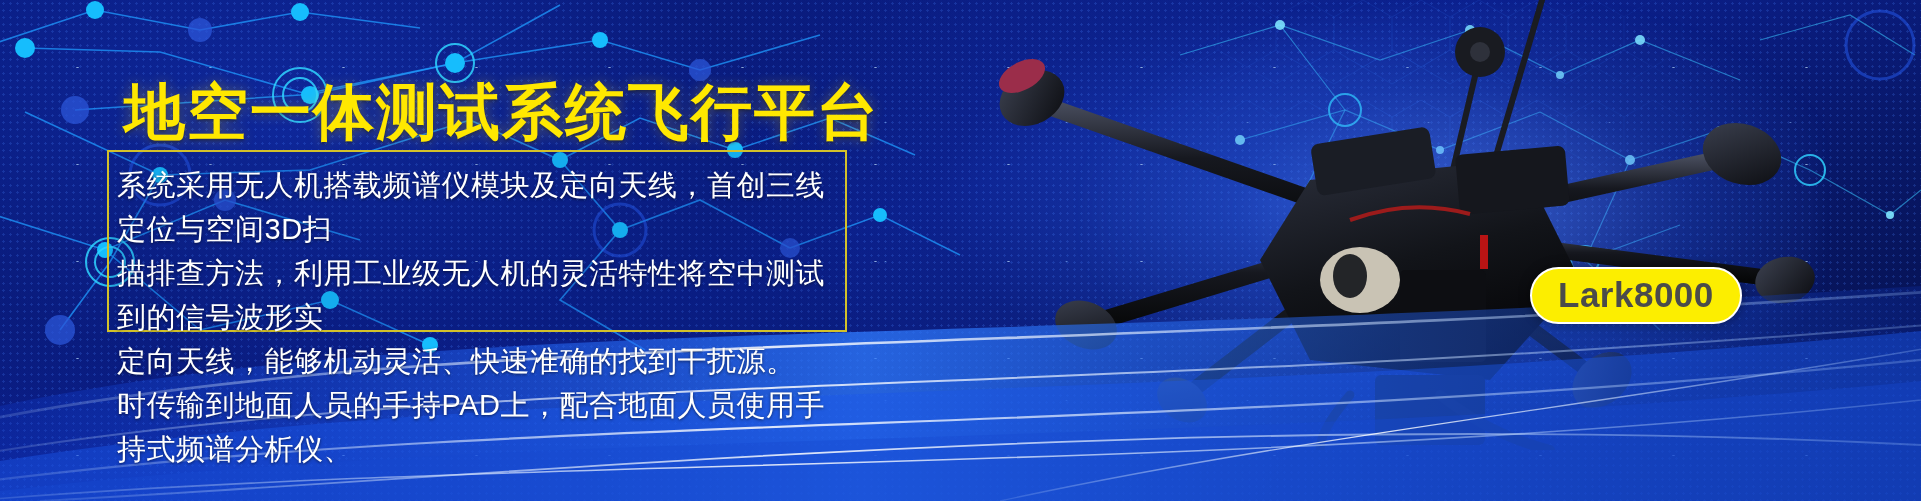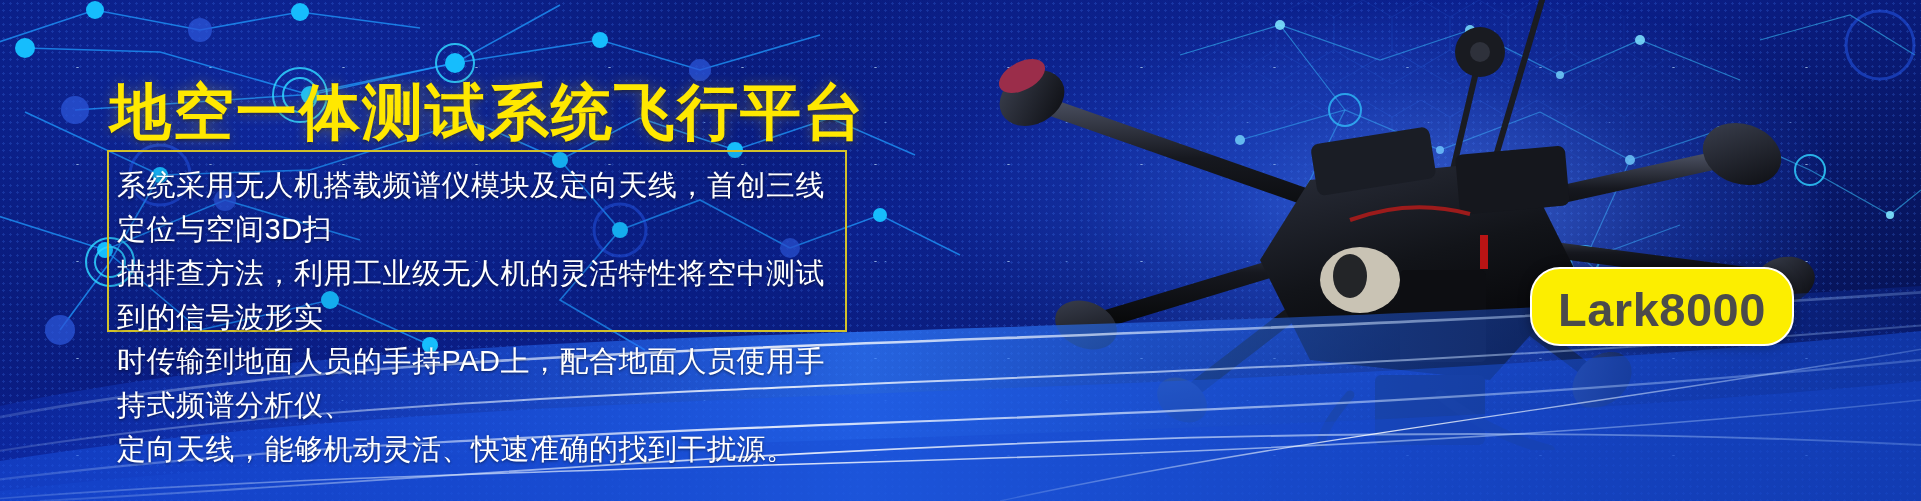--- a/index.html
+++ b/index.html
@@ -38,21 +38,21 @@
     position:absolute;left:200px;top:30px;width:740px;height:420px;
     background:radial-gradient(ellipse at 52% 48%, rgba(90,140,255,.50) 0%, rgba(40,85,210,.26) 42%, rgba(10,30,110,0) 72%);
     filter:blur(6px);
   }
 
   
   .waves{position:absolute;left:0;bottom:0;width:1921px;height:215px;}
 
   
   .title{
-    position:absolute;left:110px;top:82px;
+    position:absolute;left:124px;top:82px;
     font-size:61px;line-height:1;letter-spacing:2px;
     font-weight:700;color:#ffe800;white-space:nowrap;
     text-shadow:0 0 14px rgba(255,214,0,.30),0 2px 3px rgba(0,0,0,.35);
   }
 
   
   .descbox{
     position:absolute;left:107px;top:150px;width:740px;height:182px;
     border:2px solid #d3c12a;box-sizing:border-box;
     background:rgba(8,26,110,.10);
@@ -61,24 +61,24 @@
     position:absolute;left:117px;top:163px;width:732px;
     font-size:29px;line-height:44px;color:#ffffff;font-weight:500;
     letter-spacing:.5px;
     text-shadow:0 1px 3px rgba(0,0,0,.55);
   }
   .desc p{margin:0;}
 
   
   .badge{
     position:absolute;left:1530px;top:267px;
-    padding:16px 26px 9px;border-radius:30px;
+    padding:7px 26px 9px;border-radius:30px;
     background:#fcee00;border:2px solid #ffffff;
     box-shadow:0 0 12px rgba(0,0,0,.40);
-    color:#4b4b4b;font-size:47px;font-weight:700;letter-spacing:.5px;
+    color:#4b4b4b;font-size:35px;font-weight:700;letter-spacing:.5px;
     line-height:1.06;
   }
 </style>
 </head>
 <body>
 
 <div class="banner">
 
   <div class="dots"></div>
   <div class="stars"></div>
@@ -274,19 +274,19 @@
       </g>
     </svg>
   </div>
 
   <div class="title">地空一体测试系统飞行平台</div>
 
   <div class="descbox"></div>
   <div class="desc">
     <p>系统采用无人机搭载频谱仪模块及定向天线，首创三线定位与空间3D扫</p>
     <p>描排查方法，利用工业级无人机的灵活特性将空中测试到的信号波形实</p>
+    <p>定向天线，能够机动灵活、快速准确的找到干扰源。</p>
     <p>时传输到地面人员的手持PAD上，配合地面人员使用手持式频谱分析仪、</p>
-    <p>定向天线，能够机动灵活、快速准确的找到干扰源。</p>
   </div>
 
   <div class="badge">Lark8000</div>
 
 </div>
 
 </body></html>

